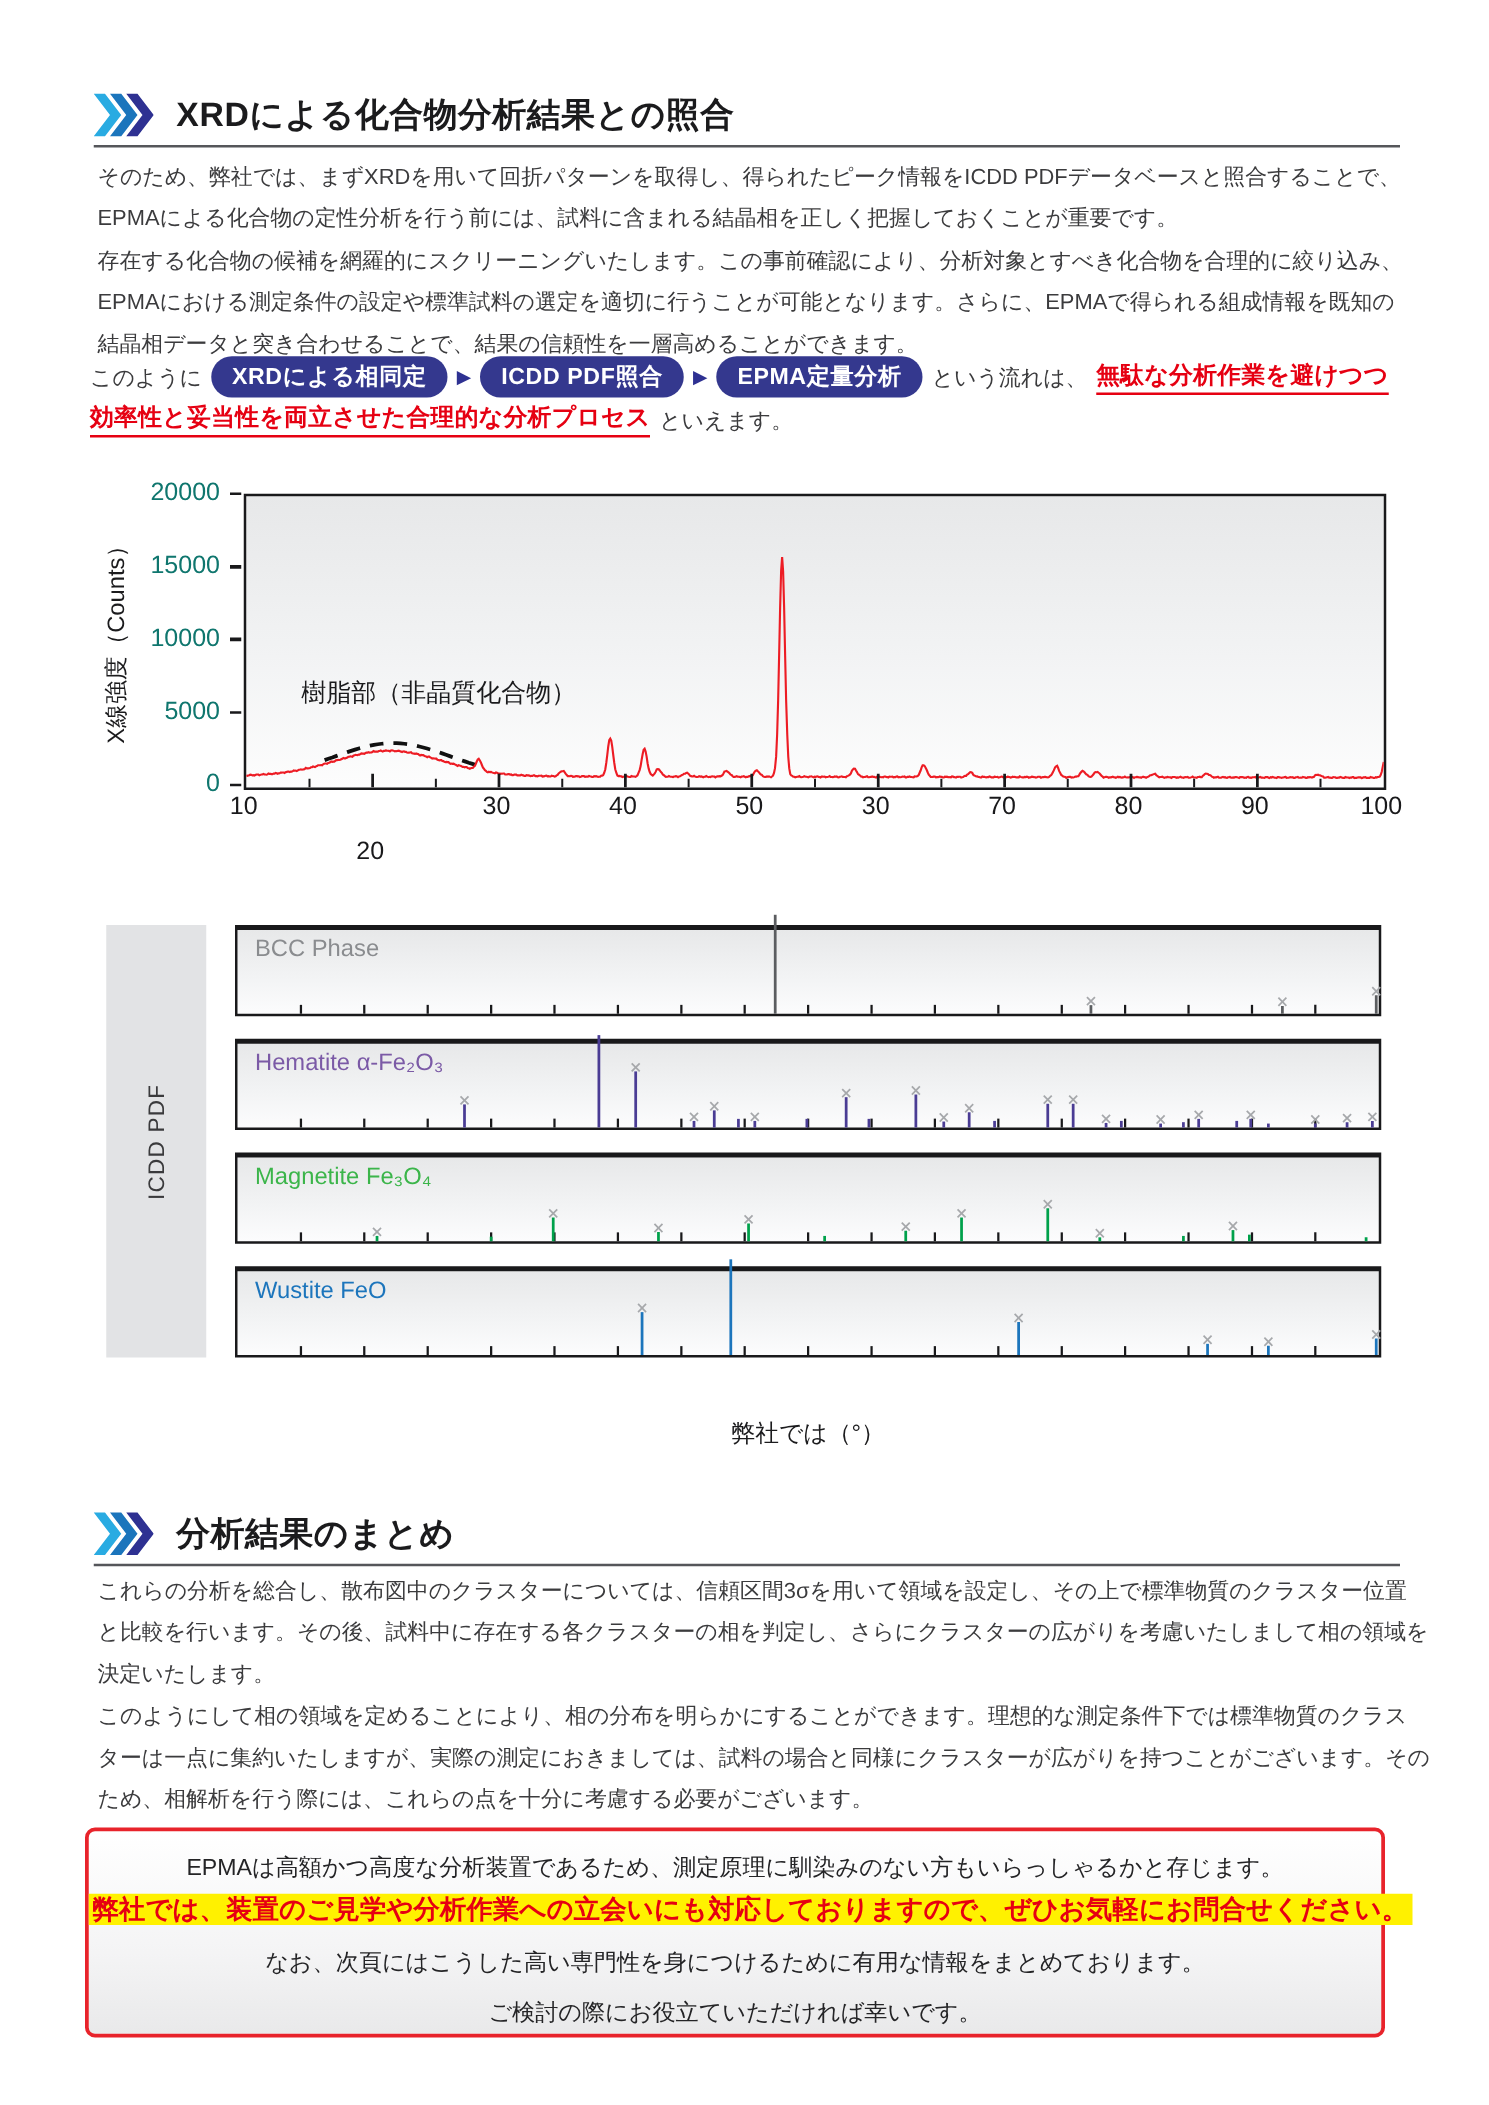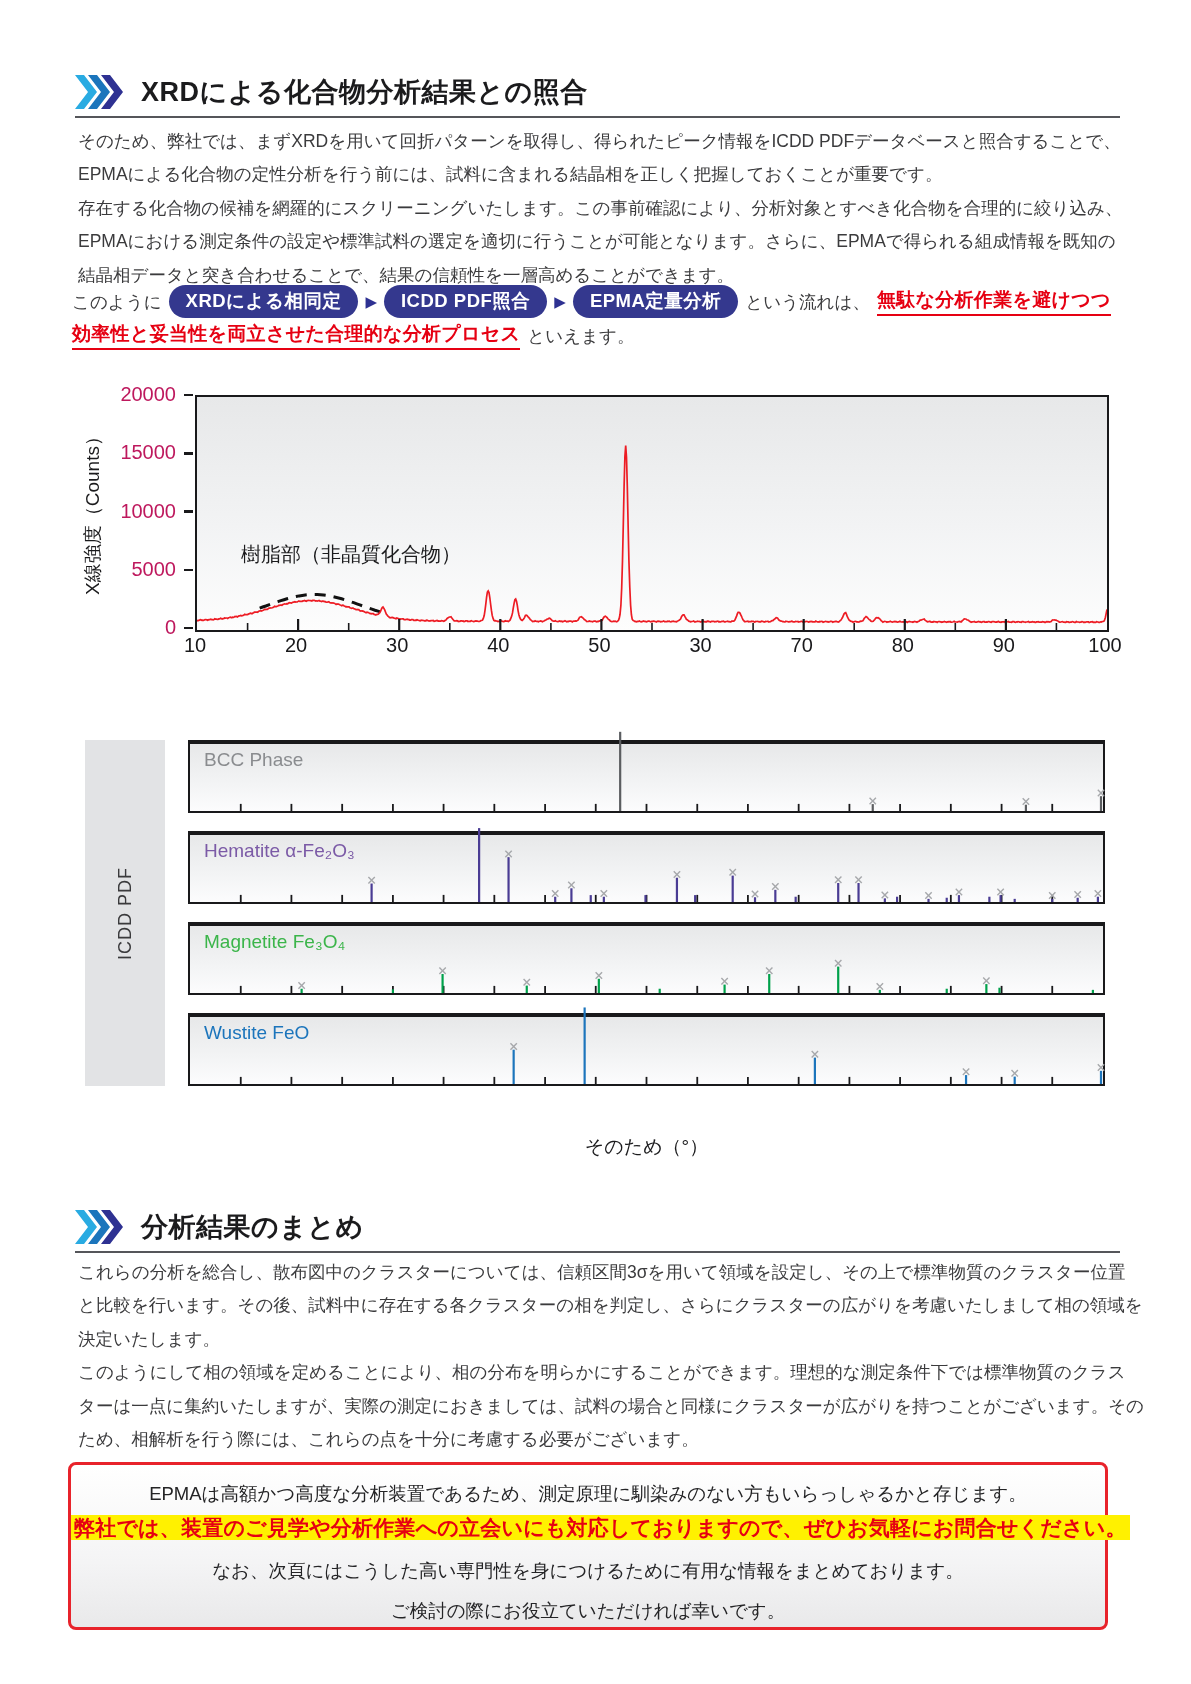--- a/index.html
+++ b/index.html
@@ -27,21 +27,21 @@
   
   .chart{position:absolute;left:0;top:360px;width:1191px;height:325px;}
   .ylabel{position:absolute;left:-38px;top:139px;width:260px;height:24px;text-align:center;
           transform:rotate(-90deg);font-size:19px;color:#1b1b1d;}
   .plot{position:absolute;left:195px;top:35px;width:910px;height:233px;
         border:2.5px solid #19191b;box-sizing:content-box;
         background:linear-gradient(180deg,#e7e8e9 0%,#f2f3f4 55%,#fdfdfd 100%);}
   .plot svg{position:absolute;left:0;top:0;width:100%;height:100%;display:block;}
   .anno{position:absolute;left:44px;top:144px;font-size:20px;color:#1b1b1d;white-space:nowrap;}
   .ymark{position:absolute;left:184px;width:9px;height:2.5px;background:#19191b;}
-  .ylab{position:absolute;left:86px;width:90px;text-align:right;font-size:20px;color:#be185d;}
+  .ylab{position:absolute;left:86px;width:90px;text-align:right;font-size:20px;color:#0f766e;}
   .xlab{position:absolute;top:274px;width:60px;text-align:center;font-size:20px;color:#19191b;}
 
   
   .icdd{position:absolute;left:0;top:740px;width:1191px;height:425px;}
   .sidebar{position:absolute;left:85px;top:0;width:80px;height:346px;background:#e2e3e5;
            display:flex;align-items:center;justify-content:center;}
   .sidebar span{transform:rotate(-90deg);font-size:18px;color:#3a3a3c;white-space:nowrap;letter-spacing:1px;}
   .panel{position:absolute;left:188px;width:917px;height:73px;box-sizing:border-box;
          border:2.5px solid #19191b;border-top-width:4px;
          background:linear-gradient(180deg,#e7e8e9 0%,#f3f4f5 60%,#fcfcfd 100%);}
@@ -126,21 +126,21 @@
       <div class="ylab" style="top: 256px;">0</div>
       <div class="ymark" style="top: 208.5px;"></div>
       <div class="ylab" style="top: 197.75px;">5000</div>
       <div class="ymark" style="top: 150.25px;"></div>
       <div class="ylab" style="top: 139.5px;">10000</div>
       <div class="ymark" style="top: 92px;"></div>
       <div class="ylab" style="top: 81.25px;">15000</div>
       <div class="ymark" style="top: 33.75px;"></div>
       <div class="ylab" style="top: 23px;">20000</div>
       <div class="xlab" style="left: 165px;">10</div>
-      <div class="xlab" style="left: 266.111px;">20</div>
+      <div class="xlab" style="left: 266.111px; margin-top: 36px;">20</div>
       <div class="xlab" style="left: 367.222px;">30</div>
       <div class="xlab" style="left: 468.333px;">40</div>
       <div class="xlab" style="left: 569.444px;">50</div>
       <div class="xlab" style="left: 670.556px;">30</div>
       <div class="xlab" style="left: 771.667px;">70</div>
       <div class="xlab" style="left: 872.778px;">80</div>
       <div class="xlab" style="left: 973.889px;">90</div>
       <div class="xlab" style="left: 1075px;">100</div>
     </div>
 
@@ -352,21 +352,21 @@
             <line x1="772" y1="57.16" x2="778.4000000000001" y2="50.75999999999999" stroke="#a6a8ab" stroke-width="1.4"></line>
             <line x1="823.8" y1="66" x2="823.8" y2="58.7" stroke="#1c75bc" stroke-width="2.2"></line>
             <line x1="820.5999999999999" y1="52.31999999999999" x2="827" y2="58.72" stroke="#a6a8ab" stroke-width="1.4"></line>
             <line x1="820.5999999999999" y1="58.72" x2="827" y2="52.31999999999999" stroke="#a6a8ab" stroke-width="1.4"></line>
             <line x1="910" y1="66" x2="910" y2="53.0" stroke="#1c75bc" stroke-width="2.2"></line>
             <line x1="906.8" y1="46.599999999999994" x2="913.2" y2="53" stroke="#a6a8ab" stroke-width="1.4"></line>
             <line x1="906.8" y1="53" x2="913.2" y2="46.599999999999994" stroke="#a6a8ab" stroke-width="1.4"></line>
           </svg>
         </div>
       </div>
-    <div class="xlabel">そのため（°）</div>
+    <div class="xlabel">弊社では（°）</div>
   </div>
 
   <div class="sec-header" style="top:1205px;">
     <svg width="48" height="36" viewBox="0 0 48 36">
       <polygon points="0,1 9,1 22,18 9,35 0,35 13,18" fill="#29abe2"></polygon>
       <polygon points="13,1 22,1 35,18 22,35 13,35 26,18" fill="#1b75bc"></polygon>
       <polygon points="26,1 35,1 48,18 35,35 26,35 39,18" fill="#2e3192"></polygon>
     </svg>
     <h1 class="sec-title">分析結果のまとめ</h1>
   </div>

